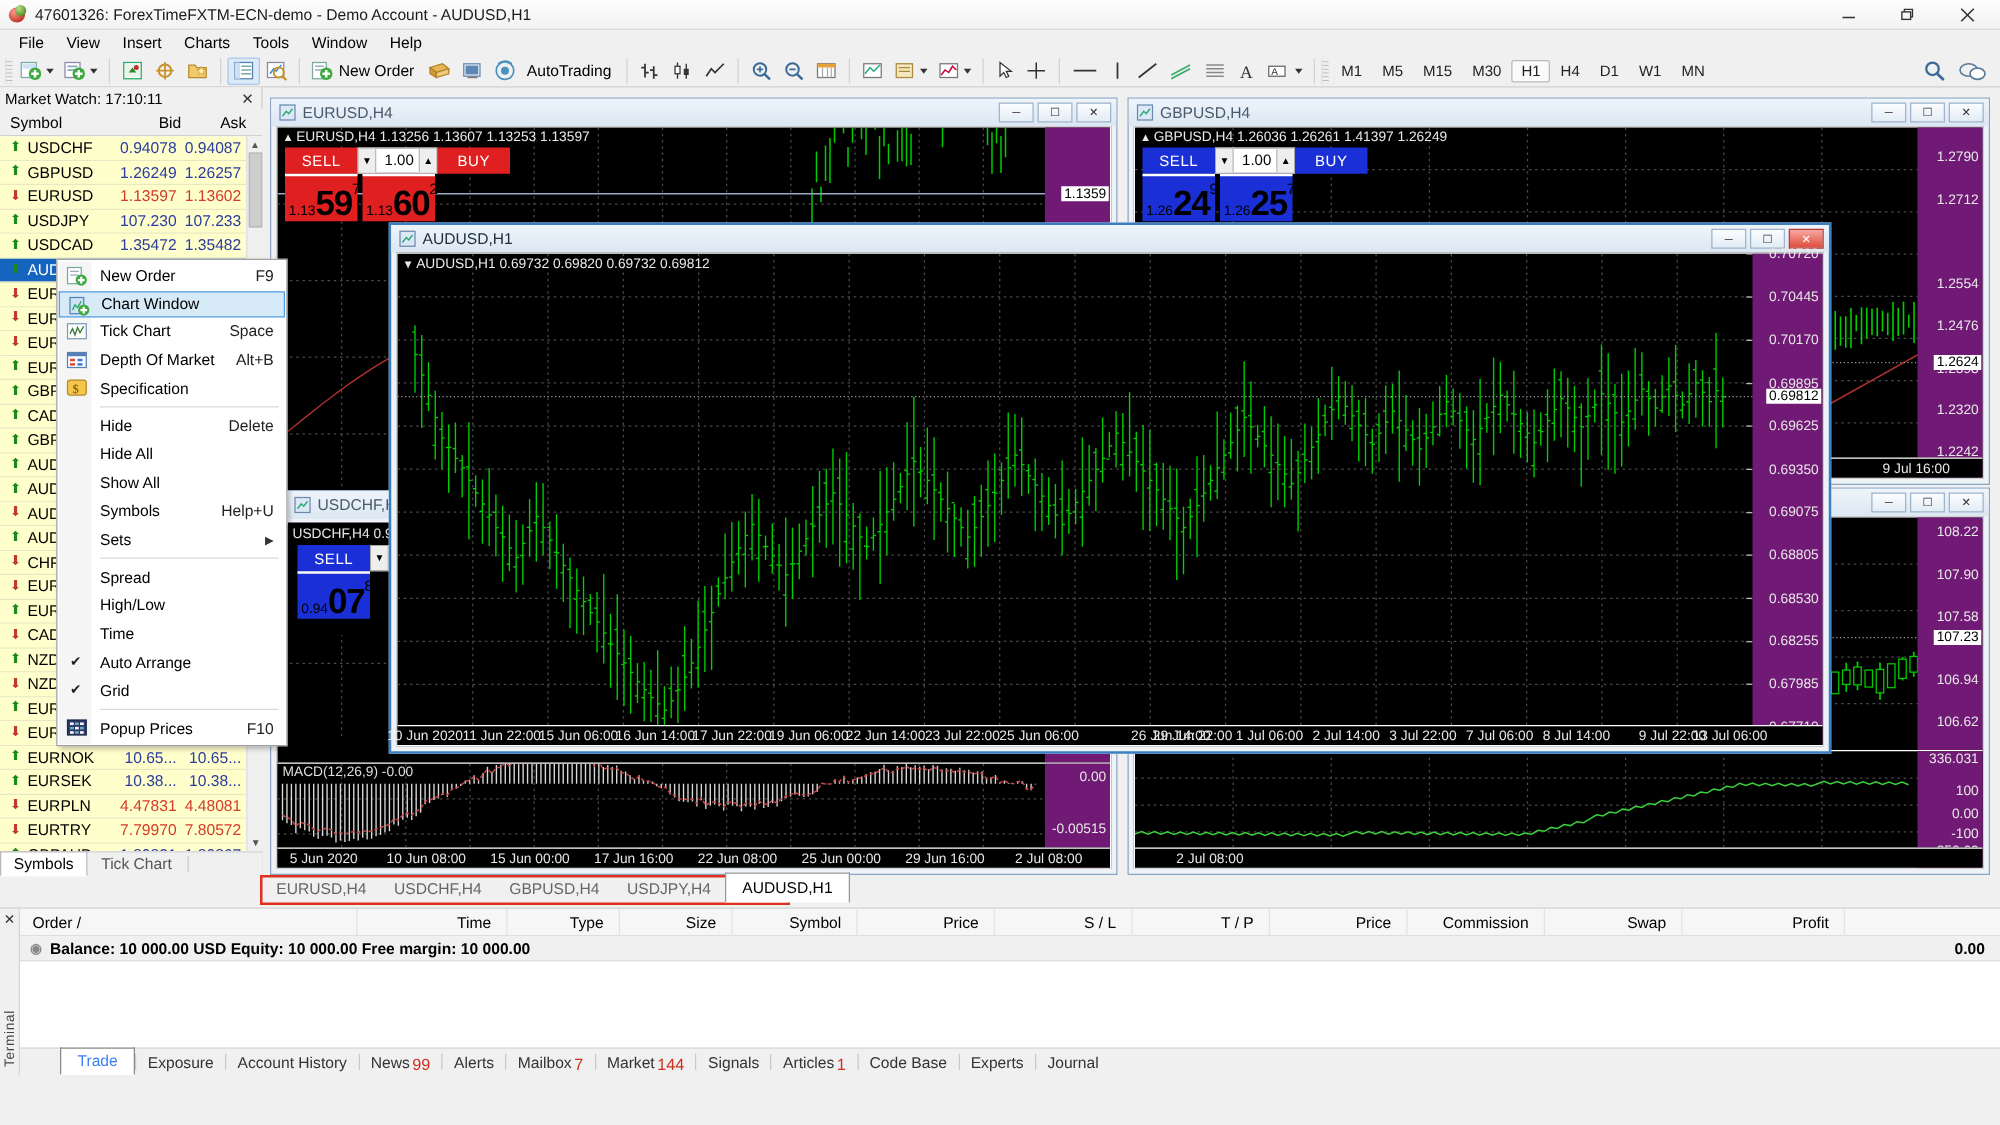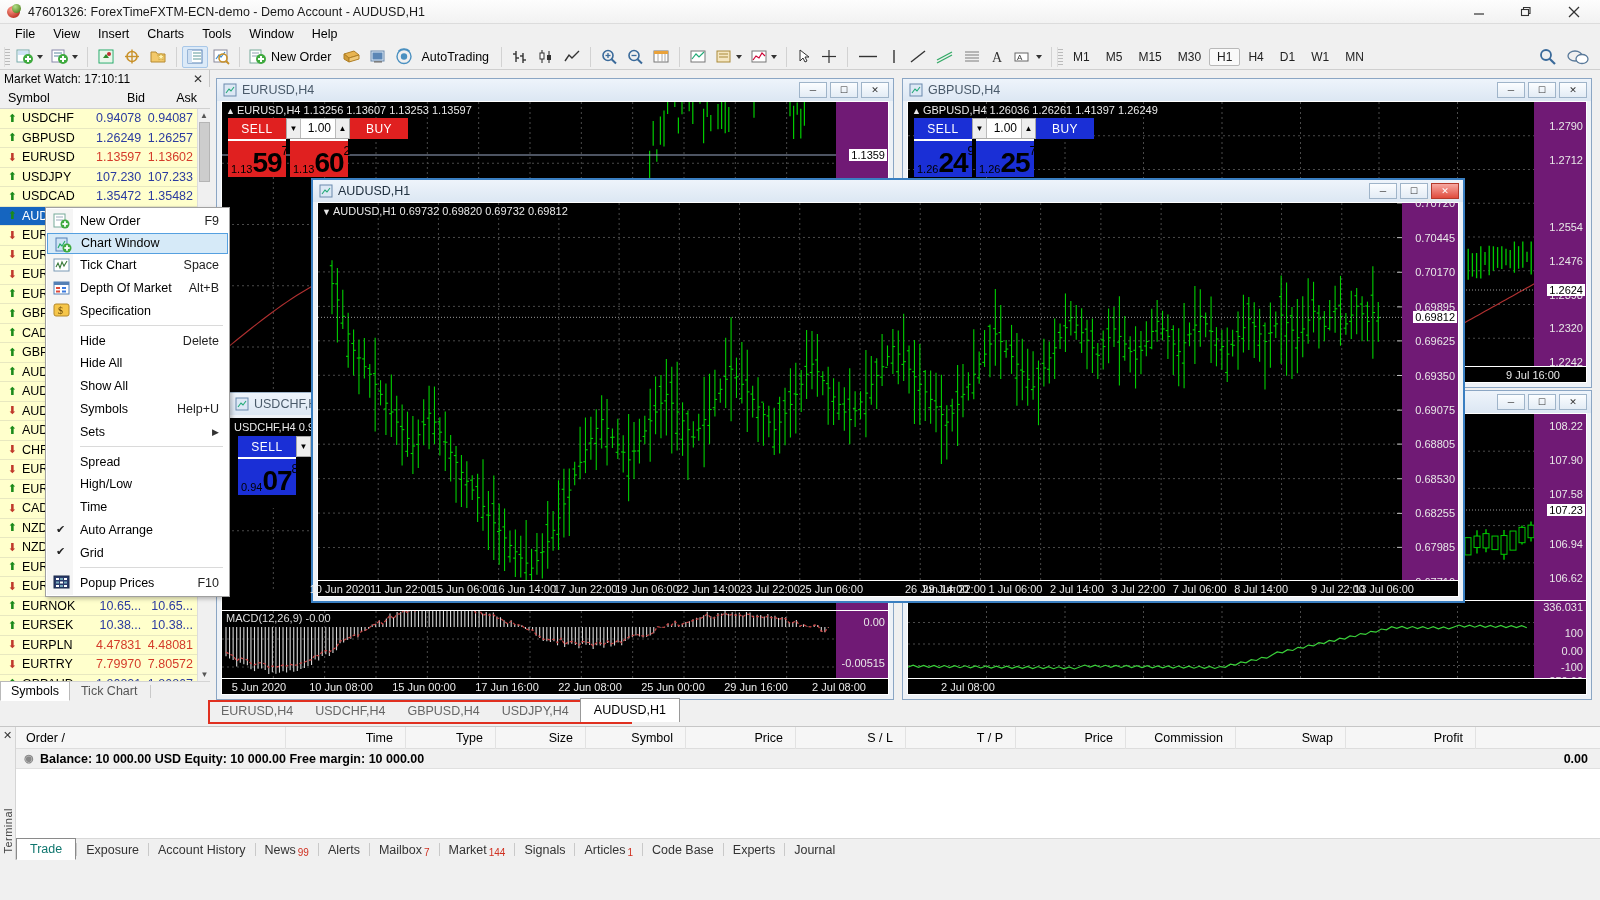--- a/index.html
+++ b/index.html
@@ -183,22 +183,22 @@
                background:#f6f6f6; border-bottom:1px solid #ddd; font-size:12.5px; }
   .th { padding-right:12px; text-align:right; color:#000; border-right:1px solid #e2e2e2; height:22px; line-height:22px;}
   .th.first { text-align:left; padding-left:10px; padding-right:0;}
   .balrow { position:absolute; left:16px; right:0; top:22px; height:20px; background:#f0f0f0;
             display:flex; align-items:center; font-size:12.5px; font-weight:bold; border-bottom:1px solid #e0e0e0;}
   .balrow .dot { width:12px; margin-left:8px; margin-right:4px; color:#888; font-size:11px;}
   .balrow .right { margin-left:auto; margin-right:12px; }
   .term-tabs { position:absolute; left:16px; right:0; bottom:0; height:22px; display:flex; align-items:flex-end;
                background:#f0f0f0; border-top:1px solid #d8d8d8; }
   .ttab { padding:3px 9px; font-size:12.5px; color:#333; display:flex; align-items:baseline; gap:2px;}
-  .ttab.active { background:#fff; border:1px solid #8a8a8a; border-bottom:1px solid #fff; color:#0f766e; padding:3px 13px;}
-  .ttab .cnt { font-size:10px; color:#d03020; position:relative; top:2px;}
+  .ttab.active { background:#fff; border:1px solid #8a8a8a; border-bottom:1px solid #fff; color:#3b82f6; padding:3px 13px;margin-left:32px;}
+  .ttab .cnt { font-size:13px; color:#d03020; position:relative; top:2px;}
   .ttabsep { width:1px; height:13px; background:#c9c9c9; margin:0 0 4px 0; }
 
   
   .statusbar { position:absolute; left:0; bottom:0; width:1600px; height:22px; background:#f0f0f0;
                border-top:1px solid #d0d0d0; display:flex; align-items:center; font-size:12.5px; }
   .sb-msg { padding-left:6px; width:880px; color:#000; }
   .sb-cell { width:124px; padding-left:10px; border-left:1px solid #d5d5d5; height:16px; line-height:16px; color:#000;}
   .sb-net { margin-left:auto; display:flex; align-items:center; gap:6px; padding-right:10px; }
   .bars { display:flex; align-items:flex-end; gap:1px; height:12px; }
   .bars i { width:2px; background:#2a7a2a; display:block; }

